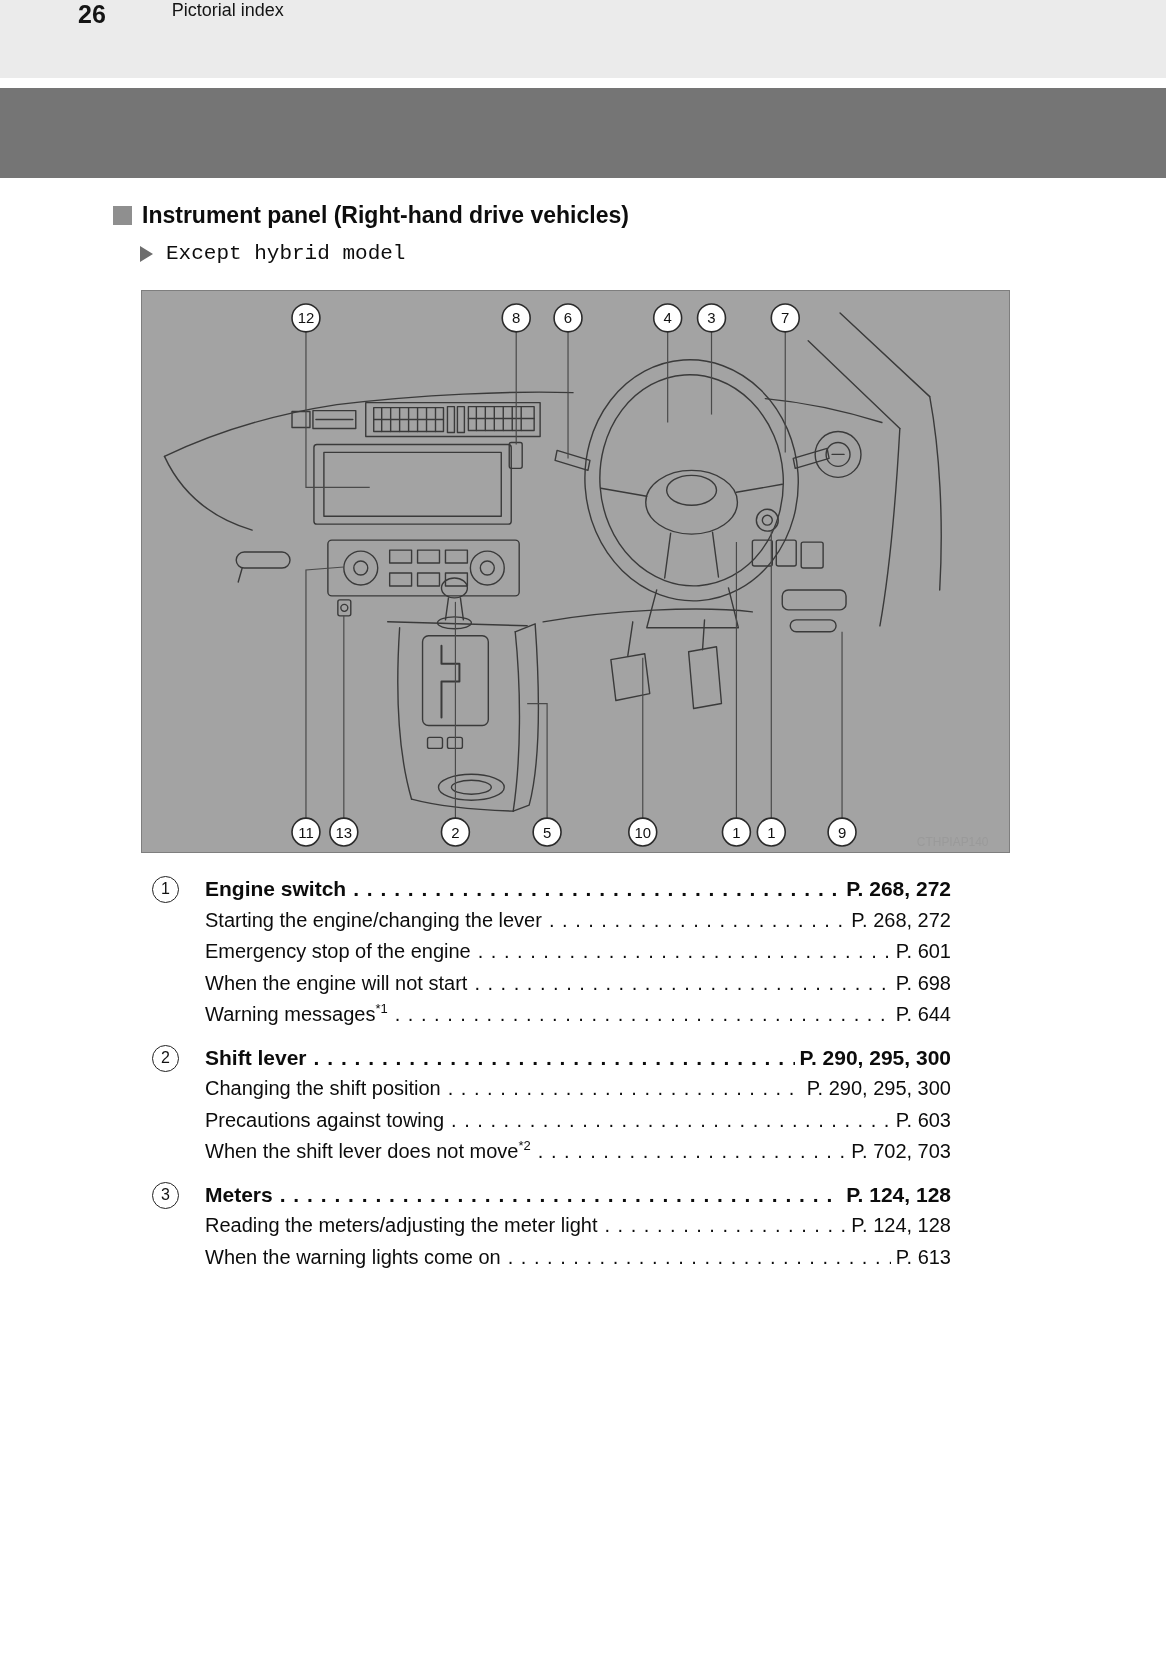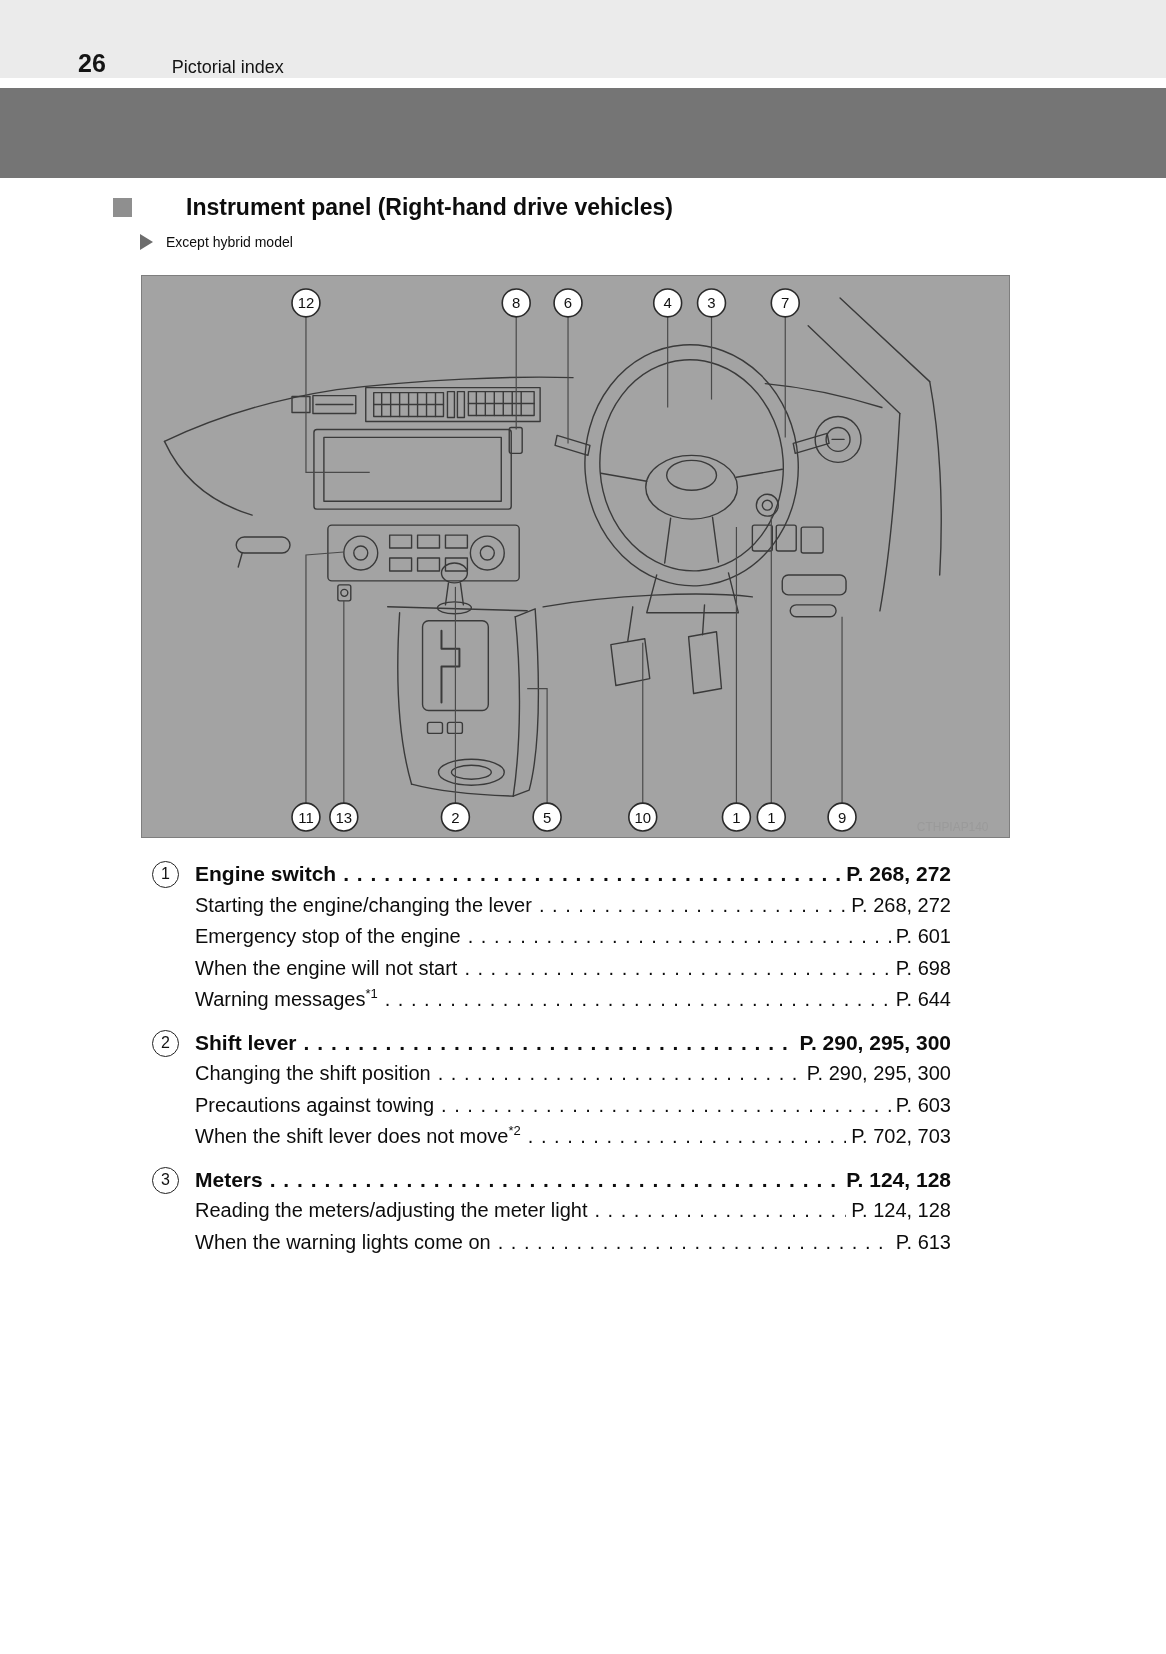--- a/index.html
+++ b/index.html
@@ -6,56 +6,56 @@
   html, body { background: #ffffff; }
   body {
     width: 1166px; height: 1654px;
     position: relative;
     font-family: "Liberation Sans", sans-serif;
     color: #111;
     overflow: hidden;
   }
 
   
-  .top-header { height: 78px; background: #ebebeb; display: flex; align-items: flex-end; }
+  .top-header { height: 78px; background: #ebebeb; display: flex; align-items: flex-start; }
   .page-num { font-size: 25px; font-weight: bold; margin-left: 78px; color: #141414; }
   .header-section-title { font-size: 18px; margin-left: 66px; color: #141414; }
 
   
   .gray-band { height: 90px; background: #757575; margin-top: 10px; }
 
   .content { padding-left: 113px; }
 
-  .heading { margin-top: 16px; display: flex; align-items: center; gap: 44px; }
+  .heading { margin-top: 24px; display: flex; align-items: center; }
   .square-bullet { width: 19px; height: 19px; background: #8f8f8f; margin-right: 10px; flex: none; }
   .heading-text { font-size: 23px; font-weight: bold; color: #0d0d0d; }
 
   .subheading { margin-top: 13px; margin-left: 27px; display: flex; align-items: center; }
   .tri-bullet { width: 0; height: 0; border-left: 13px solid #6d6d6d; border-top: 8px solid transparent; border-bottom: 8px solid transparent; margin-right: 13px; flex: none; }
-  .subheading-text { font-size: 14px; color: #0d0d0d; }
+  .subheading-text { font-size: 21px; color: #0d0d0d; font-family: Liberation Mono, monospace; }
 
   .figure-box {
     margin: 25px 0 0 28px;
     width: 869px; height: 563px;
     border: 1px solid #7e7e7e;
     background: #a3a3a3;
   }
   .figure-box svg { display: block; width: 867px; height: 561px; }
 
   
   .index { margin: 20px 0 0 28px; width: 810px; font-size: 20px; color: #0c0c0c; }
   .idx-section { position: relative; padding-left: 54px; margin-bottom: 11px; }
   .circle-num {
     position: absolute; left: 11px; top: 3px;
     width: 27px; height: 27px;
     border: 1.6px solid #222; border-radius: 50%;
     text-align: center; line-height: 24px; font-size: 16px; font-weight: normal;
     color: #111;
   }
-  .idx-row { display: flex; align-items: flex-end; line-height: 31.5px; }
+  .idx-row { display: flex; align-items: flex-end; line-height: 31.5px; margin-left: 10px; }
   .idx-row.title-row { font-weight: bold; font-size: 21px; }
   .idx-label { flex: none; white-space: nowrap; }
   .leader { flex: 1 1 auto; overflow: hidden; white-space: nowrap; margin: 0 5px 0 7px; min-width: 18px; }
   .leader::after {
     content: ". . . . . . . . . . . . . . . . . . . . . . . . . . . . . . . . . . . . . . . . . . . . . . . . . . . . . . . . . . . . . . . . . . . . . . . . . . . . . . . .";
     letter-spacing: 1px;
   }
   .pages { flex: none; white-space: nowrap; }
   sup.note { font-size: 13px; line-height: 0; }
 </style>

